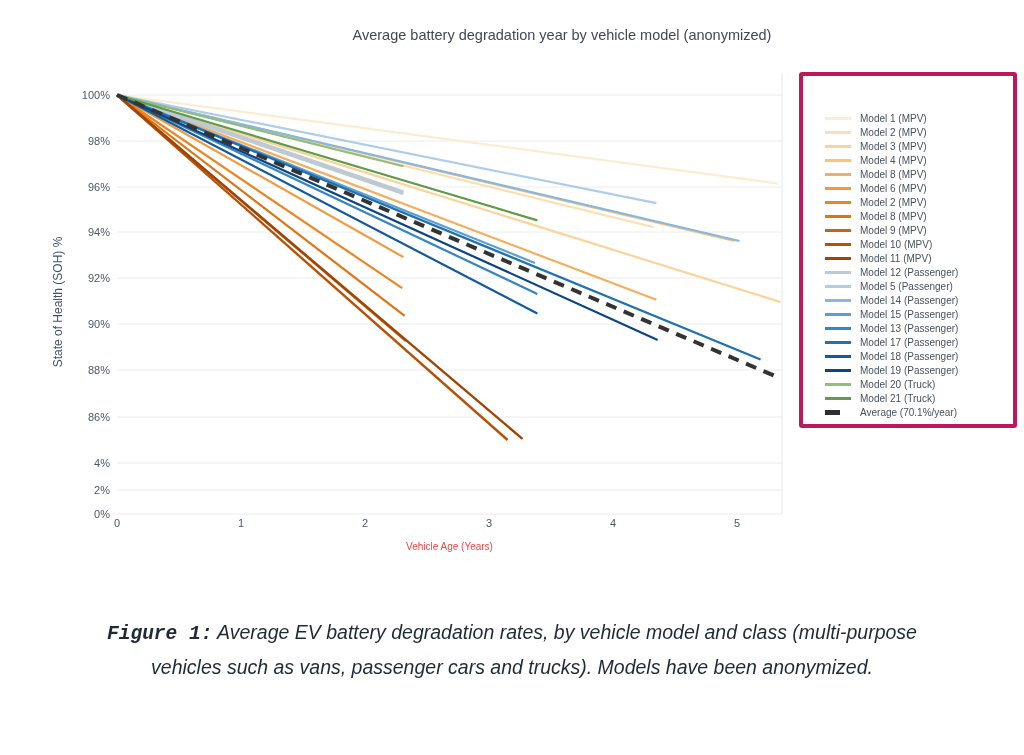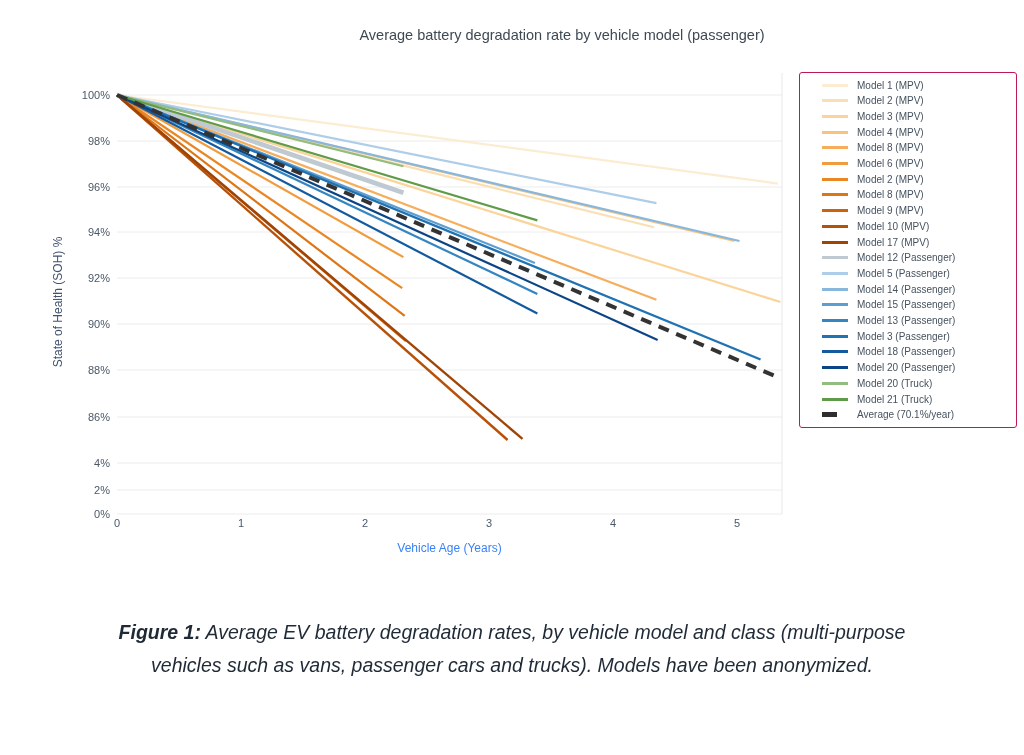--- a/index.html
+++ b/index.html
@@ -5,38 +5,38 @@
   html,body{margin:0;padding:0;background:#ffffff;}
   #app{position:relative;width:1024px;height:755px;background:#fff;overflow:hidden;
        font-family:"Liberation Sans", sans-serif;}
   #chart-title{position:absolute;top:27px;left:100px;width:924px;text-align:center;
        font-size:14.5px;color:#3f4954;}
   #chart-svg{position:absolute;top:0;left:0;}
   #y-axis-title{position:absolute;left:20px;top:302px;width:200px;text-align:center;
        transform:translate(-50%,-50%) rotate(-90deg);transform-origin:center;
        font-size:12px;color:#42526e;white-space:nowrap;margin-left:38px;}
   #x-axis-title{position:absolute;top:541px;left:117px;width:665px;text-align:center;
-       font-size:12px;color:#3b82f6;}
+       font-size:10px;color:#ef4444;}
   #legend{position:absolute;left:799px;top:72px;width:218px;height:356px;
-       border:1px solid #be185d;border-radius:3px;background:#fff;
-       display:flex;flex-direction:column;justify-content:space-between;
+       border:4px solid #be185d;border-radius:3px;background:#fff;
+       display:flex;flex-direction:column;justify-content:flex-end;
        padding:5px 0;box-sizing:border-box;}
   .legend-item{display:flex;align-items:center;height:14px;}
   .legend-swatch{width:26px;height:3px;margin-left:22px;margin-right:9px;flex:none;}
   .legend-swatch.avg{width:15px;height:5px;margin-left:22px;margin-right:20px;}
   .legend-label{font-size:10px;color:#46525f;white-space:nowrap;}
   #caption{position:absolute;top:616px;left:87px;width:850px;text-align:center;
        font-size:19.5px;line-height:33px;color:#1f2a36;font-style:italic;}
-  #caption b{font-weight:bold;}
+  #caption b{font-weight:bold;font-family:Liberation Mono, monospace;}
 </style>
 </head>
 <body>
 
 <div id="app">
-  <div id="chart-title">Average battery degradation rate by vehicle model (passenger)</div>
+  <div id="chart-title">Average battery degradation year by vehicle model (anonymized)</div>
   <svg id="chart-svg" width="1024" height="600">
       <line x1="117" y1="95" x2="782" y2="95" stroke="#ececec" stroke-width="1"></line>
       <text x="110" y="99" text-anchor="end" font-size="11px" fill="#4a5868">100%</text>
       <line x1="117" y1="141" x2="782" y2="141" stroke="#ececec" stroke-width="1"></line>
       <text x="110" y="145" text-anchor="end" font-size="11px" fill="#4a5868">98%</text>
       <line x1="117" y1="187" x2="782" y2="187" stroke="#ececec" stroke-width="1"></line>
       <text x="110" y="191" text-anchor="end" font-size="11px" fill="#4a5868">96%</text>
       <line x1="117" y1="232" x2="782" y2="232" stroke="#ececec" stroke-width="1"></line>
       <text x="110" y="236" text-anchor="end" font-size="11px" fill="#4a5868">94%</text>
       <line x1="117" y1="278" x2="782" y2="278" stroke="#ececec" stroke-width="1"></line>
@@ -121,21 +121,21 @@
       <div class="legend-item">
         <div class="legend-swatch" style="background: rgb(205, 98, 12);"></div>
         <span class="legend-label">Model 9 (MPV)</span>
       </div>
       <div class="legend-item">
         <div class="legend-swatch" style="background: rgb(184, 81, 8);"></div>
         <span class="legend-label">Model 10 (MPV)</span>
       </div>
       <div class="legend-item">
         <div class="legend-swatch" style="background: rgb(160, 68, 6);"></div>
-        <span class="legend-label">Model 17 (MPV)</span>
+        <span class="legend-label">Model 11 (MPV)</span>
       </div>
       <div class="legend-item">
         <div class="legend-swatch" style="background: rgb(191, 201, 209);"></div>
         <span class="legend-label">Model 12 (Passenger)</span>
       </div>
       <div class="legend-item">
         <div class="legend-swatch" style="background: rgb(174, 205, 233);"></div>
         <span class="legend-label">Model 5 (Passenger)</span>
       </div>
       <div class="legend-item">
@@ -145,29 +145,29 @@
       <div class="legend-item">
         <div class="legend-swatch" style="background: rgb(93, 158, 208);"></div>
         <span class="legend-label">Model 15 (Passenger)</span>
       </div>
       <div class="legend-item">
         <div class="legend-swatch" style="background: rgb(53, 133, 193);"></div>
         <span class="legend-label">Model 13 (Passenger)</span>
       </div>
       <div class="legend-item">
         <div class="legend-swatch" style="background: rgb(33, 114, 178);"></div>
-        <span class="legend-label">Model 3 (Passenger)</span>
+        <span class="legend-label">Model 17 (Passenger)</span>
       </div>
       <div class="legend-item">
         <div class="legend-swatch" style="background: rgb(19, 90, 158);"></div>
         <span class="legend-label">Model 18 (Passenger)</span>
       </div>
       <div class="legend-item">
         <div class="legend-swatch" style="background: rgb(11, 69, 133);"></div>
-        <span class="legend-label">Model 20 (Passenger)</span>
+        <span class="legend-label">Model 19 (Passenger)</span>
       </div>
       <div class="legend-item">
         <div class="legend-swatch" style="background: rgb(147, 189, 126);"></div>
         <span class="legend-label">Model 20 (Truck)</span>
       </div>
       <div class="legend-item">
         <div class="legend-swatch" style="background: rgb(95, 155, 73);"></div>
         <span class="legend-label">Model 21 (Truck)</span>
       </div>
       <div class="legend-item">

